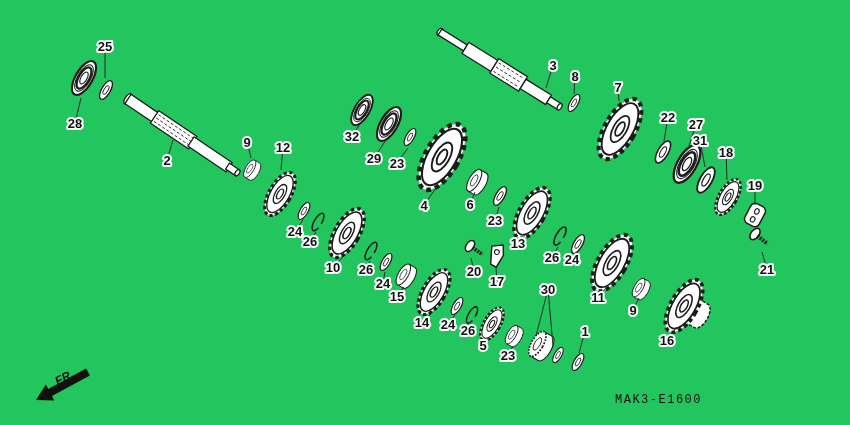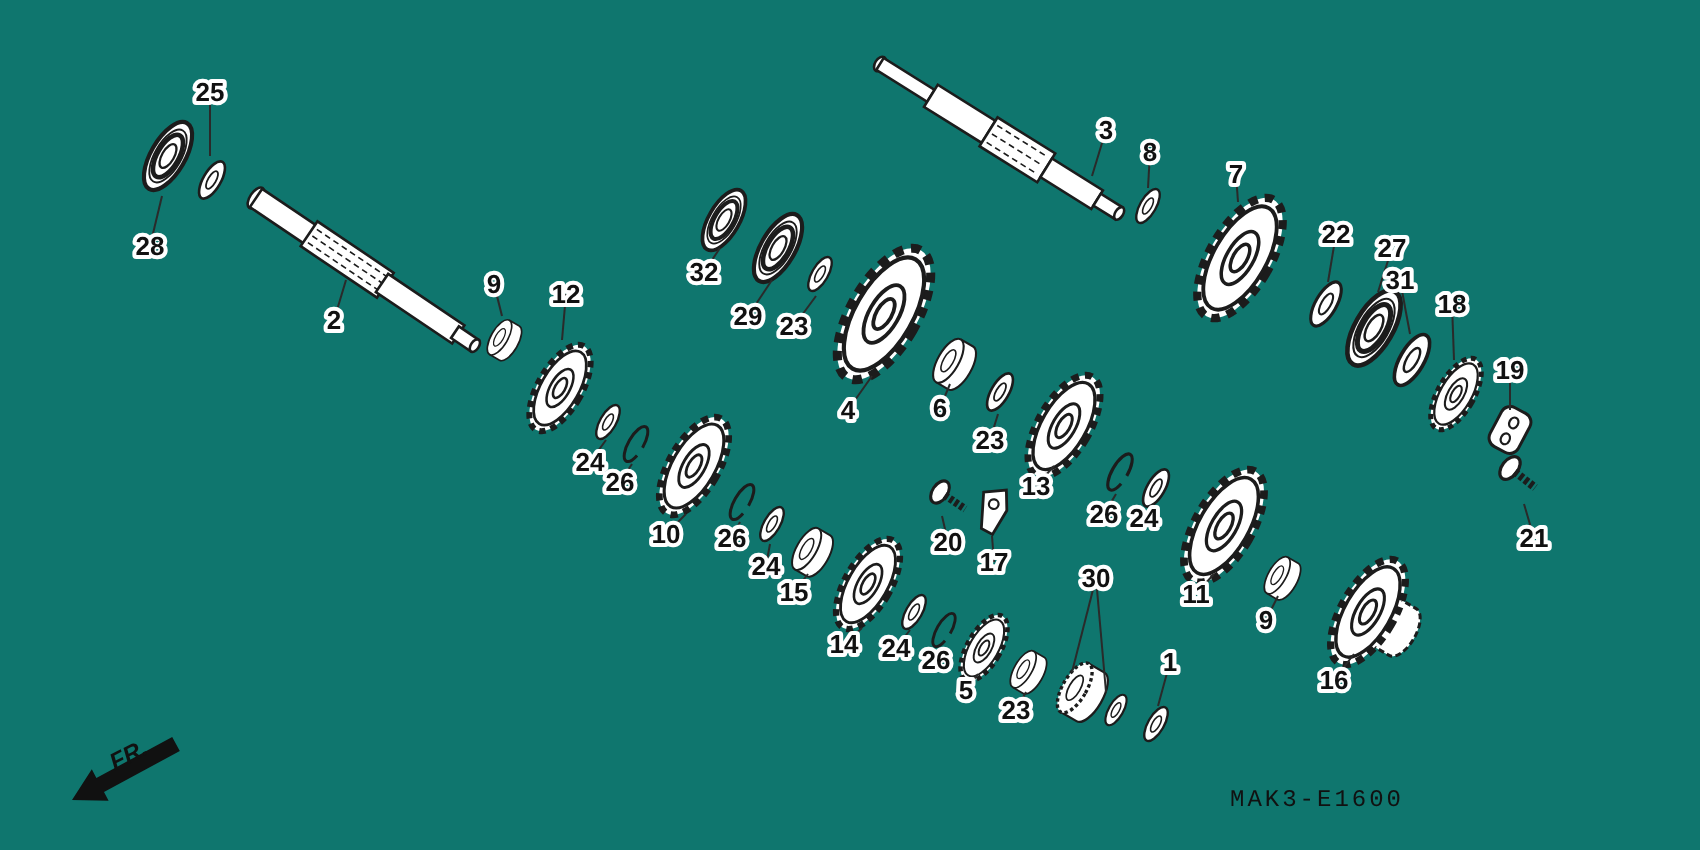--- a/index.html
+++ b/index.html
@@ -1,16 +1,16 @@
 <!DOCTYPE html>
 <html><head>
 <meta charset="utf-8">
 <style>
   html,body{margin:0;padding:0;background:#ffffff;}
-  .stage{position:relative;width:850px;height:425px;background:#0f766e;overflow:hidden;
+  .stage{position:relative;width:850px;height:425px;background:#22c55e;overflow:hidden;
          font-family:"Liberation Sans",sans-serif;}
   svg{position:absolute;inset:0;}
   .callout{font:700 13px "Liberation Sans",sans-serif;fill:#111;text-anchor:middle;
            dominant-baseline:central;paint-order:stroke;stroke:#ffffff;stroke-width:4px;
            stroke-linejoin:round;}
   .leader{stroke:#2a2a2a;stroke-width:1;}
   .code-text{font-family:"Liberation Mono",monospace;font-size:12px;letter-spacing:1.5px;fill:#111;}
   .fr-text{font:700 italic 12px "Liberation Sans",sans-serif;fill:#111;text-anchor:middle;}
 </style>
 </head>

